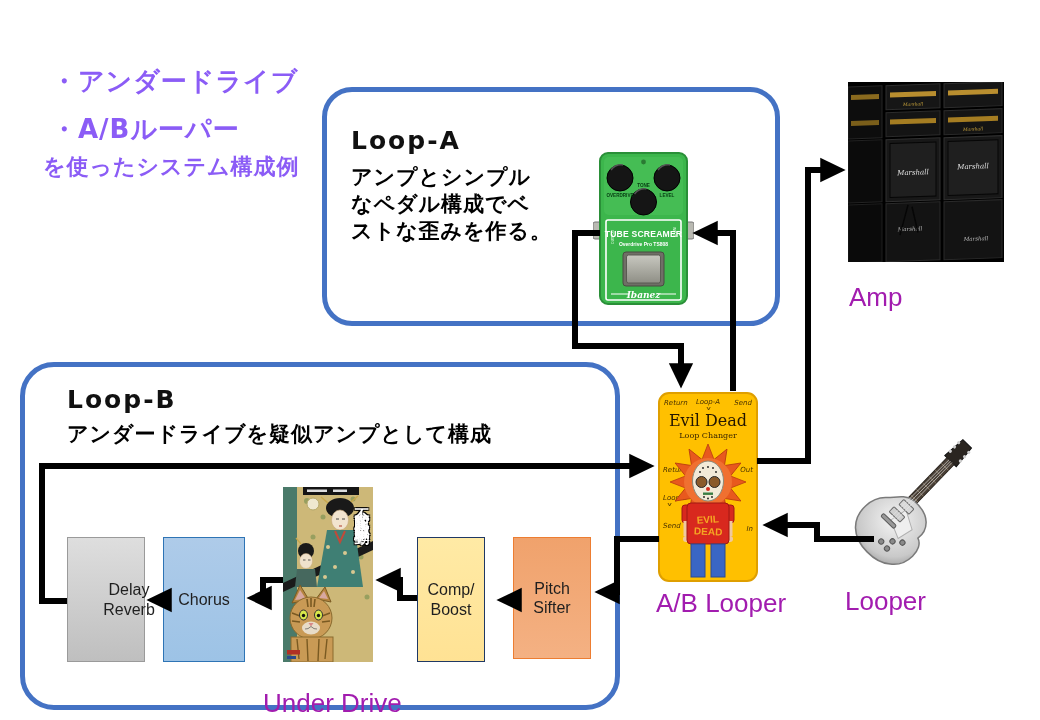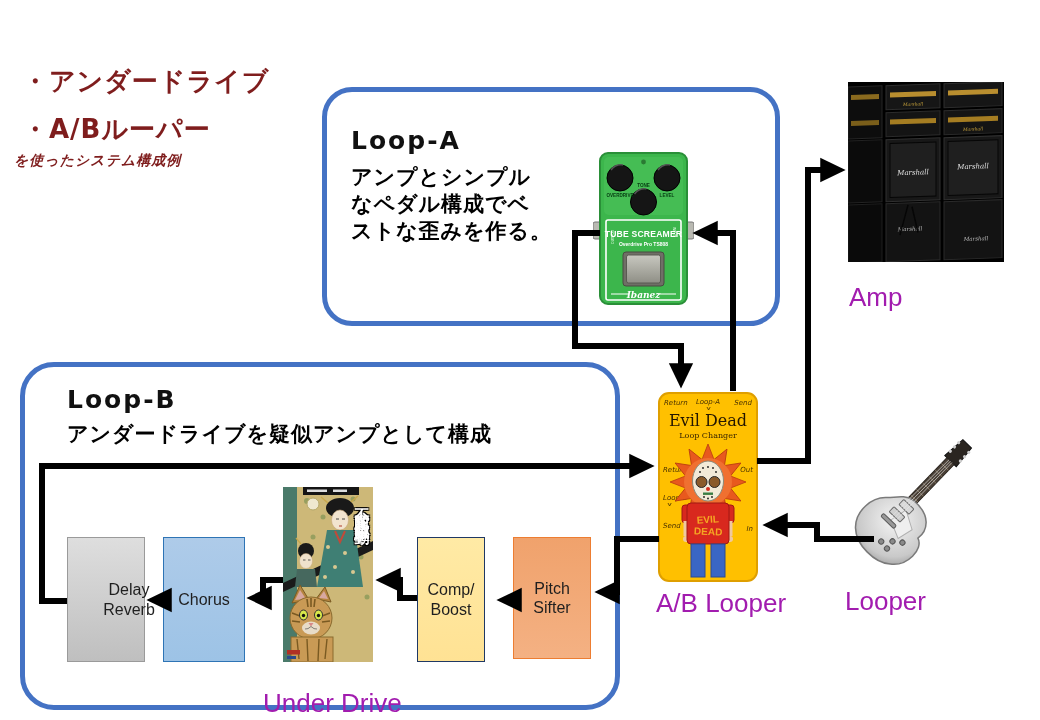--- a/index.html
+++ b/index.html
@@ -1,22 +1,22 @@
 <!DOCTYPE html>
 <html><head>
 <meta charset="utf-8">
 <style>
   html,body{margin:0;padding:0;background:#fff;}
   #canvas{position:relative;width:1040px;height:720px;background:#ffffff;overflow:hidden;
           font-family:"Liberation Sans","DejaVu Sans",sans-serif;color:#000;}
   .abs{position:absolute;}
   
-  .hw{font-family:"DejaVu Sans",sans-serif;color:#7f1d1d;letter-spacing:1px;}
+  .hw{font-family:"DejaVu Sans",sans-serif;color:#8b5cf6;letter-spacing:1px;margin-left:29px;}
   .note-l{font-size:26px;font-weight:600;white-space:nowrap;}
-  .note-s{font-size:14px;font-weight:600;white-space:nowrap;font-style:italic;}
+  .note-s{font-size:22px;font-weight:600;white-space:nowrap;}
   
   .groupbox{border:5px solid #4472C4;border-radius:30px;background:transparent;}
   .box-title{font-family:"DejaVu Sans",sans-serif;font-size:25px;font-weight:700;letter-spacing:2px;color:#111;}
   .box-desc{font-family:"DejaVu Sans",sans-serif;font-size:21px;font-weight:600;color:#000000;line-height:27px;white-space:nowrap;letter-spacing:1px;}
   
   .block{box-sizing:border-box;display:flex;align-items:center;justify-content:center;text-align:center;
          font-size:16px;line-height:1.2;color:#1f1f1f;white-space:pre-line;}
   .blk-delay{background:linear-gradient(180deg,#dedede,#bfbfbf);border:1px solid #9a9a9a;padding-left:46px;}
   .blk-chorus{background:linear-gradient(180deg,#aecbe9,#9dc3e6);border:1.5px solid #2e74b5;}
   .blk-comp{background:linear-gradient(180deg,#ffeaa5,#ffe294);border:1.5px solid #1f3864;}

